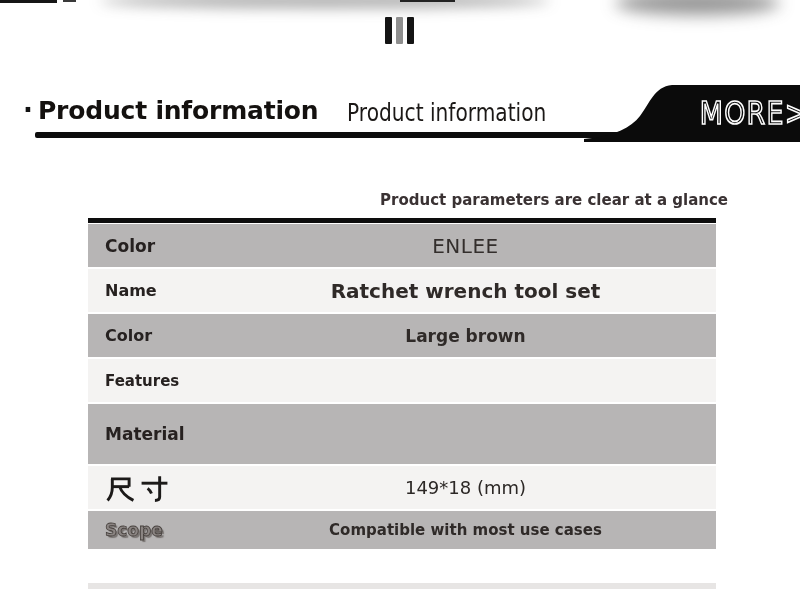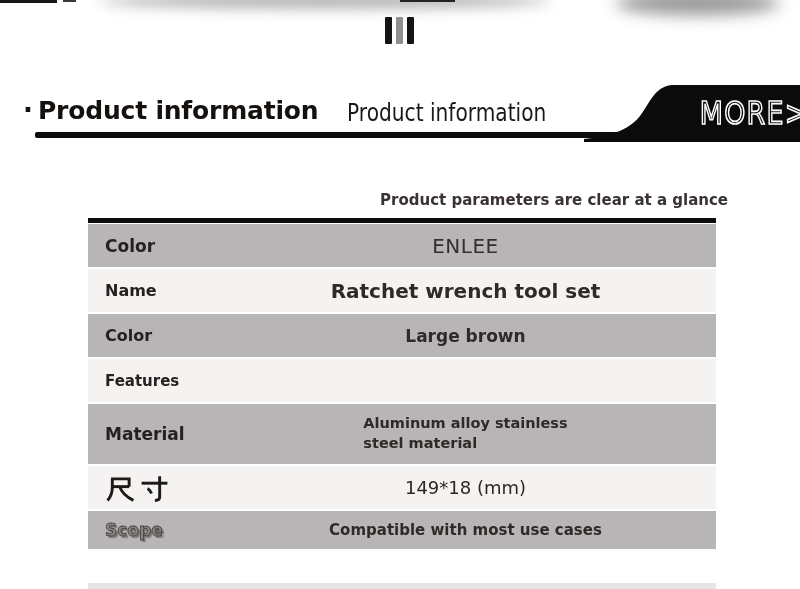--- a/index.html
+++ b/index.html
@@ -132,24 +132,20 @@
     <div class="row light" style="height: 43px;">
       <div class="label-cell fs15">
         <span class="label-text">Features</span>
       </div>
     </div>
 
     <div class="row gray" style="height: 60px;">
       <div class="label-cell fs17">
         <span class="label-text">Material</span>
       </div>
-      <div class="value-cell v-mat left-text">
-        <span class="value-text">Aluminum alloy stainless
-steel material</span>
-      </div>
     </div>
 
     <div class="row light" style="height: 43px;">
       <div class="label-cell">
         <span class="cjk-glyphs">
               <svg width="31" height="31" viewBox="0 0 36 36">
                 <g fill="none" stroke="#1c1a19" stroke-width="3.4" stroke-linecap="butt" stroke-linejoin="miter">
                   <path d="M7 8 H28 V17"></path>
                   <path d="M7 17 H28"></path>
                   <path d="M8.5 8 V18 C8.5 24 6.5 29 3 33"></path>

